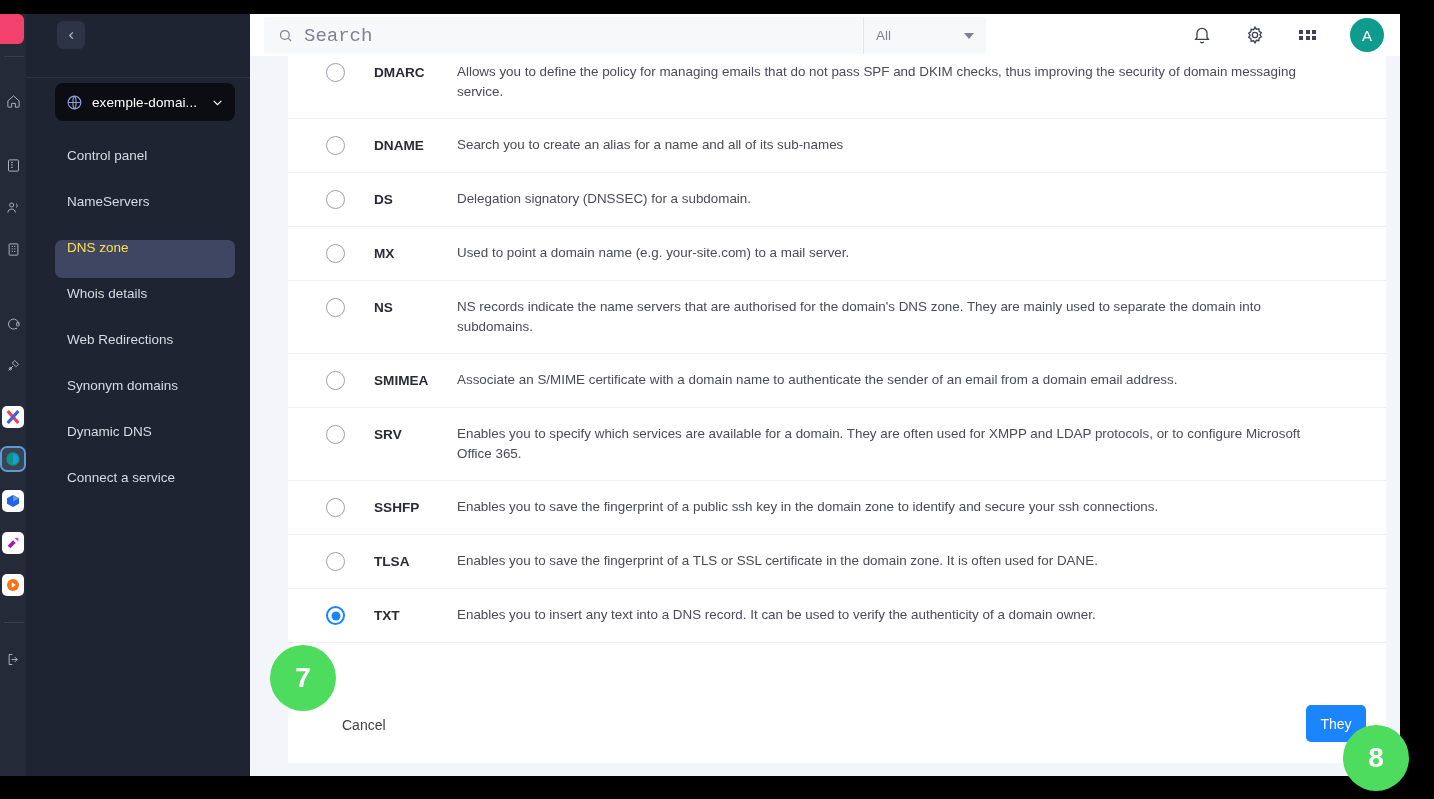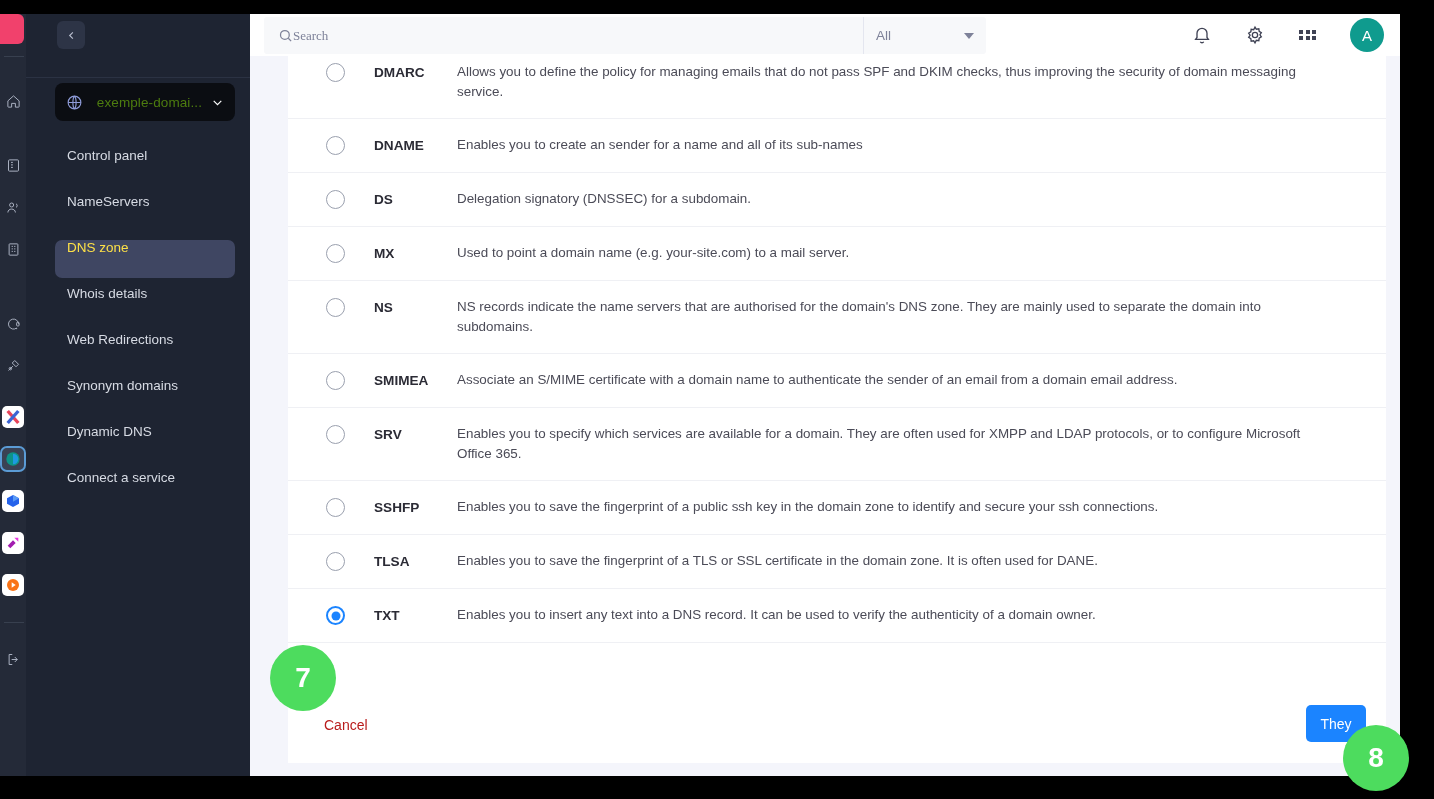--- a/index.html
+++ b/index.html
@@ -54,22 +54,22 @@
 
   .domain-sel {
     position: absolute; left: 29px; top: 69px;
     width: 180px; height: 38px; border-radius: 8px;
     background: #0b0d12;
     display: flex; align-items: center; padding: 0 11px; gap: 9px;
     cursor: pointer;
   }
   .domain-sel .globe { width: 17px; height: 17px; flex: 0 0 17px; }
   .domain-sel .dname {
-    color: #4d7c0f; font-size: 13.5px; letter-spacing: .1px;
-    flex: 1; white-space: nowrap; overflow: hidden; text-align: right;
+    color: #ffffff; font-size: 13.5px; letter-spacing: .1px;
+    flex: 1; white-space: nowrap; overflow: hidden;
   }
   .domain-sel .chev { width: 13px; height: 13px; }
 
   .nav { position: absolute; left: 29px; top: 134px; width: 180px; }
   .nav-item {
     height: 38px; border-radius: 7px; display: flex; align-items: flex-start;
     padding: 0 12px; margin-bottom: 8px; cursor: pointer;
     color: #d7dbe4; font-size: 13.5px;
   }
   .nav-item.active { background: #3f4662; color: #fde047; }
@@ -85,22 +85,22 @@
     background: #fff;
   }
   .search-wrap {
     position: absolute; left: 14px; top: 3px;
     width: 722px; height: 37px; background: #f7f8fa;
     border-radius: 3px; display: flex; align-items: center;
   }
   .search-ico { margin-left: 14px; width: 15px; height: 15px; flex: 0 0 15px; }
   .search-input {
     border: 0; background: transparent; outline: none;
-    font-family: Liberation Serif, serif;
-    font-size: 13px; color: #3f4254; margin-left: 0; flex: 1;
+    font-family: Liberation Mono, monospace;
+    font-size: 19px; color: #3f4254; margin-left: 11px; flex: 1;
   }
   .search-input::placeholder { color: #7e8299; }
   .search-scope {
     position: absolute; left: 613px; top: 3px;
     width: 123px; height: 37px;
     border-left: 1px solid #e4e6ef;
     display: flex; align-items: center; padding: 0 12px;
     cursor: pointer;
   }
   .search-scope .sv { font-size: 13.5px; color: #7e8299; flex: 1; }
@@ -152,22 +152,22 @@
   .rdesc {
     flex: 1; font-size: 13.4px; color: #4b4b57; line-height: 20px;
     max-width: 880px;
   }
 
   
   .footer {
     position: absolute; left: 0; bottom: 0; width: 1098px; height: 68px;
   }
   .cancel {
-    position: absolute; left: 36px; top: 22px;
-    font-size: 14px; color: #b91c1c; cursor: pointer;
+    position: absolute; left: 54px; top: 22px;
+    font-size: 14px; color: #404040; cursor: pointer;
   }
   .next-btn {
     position: absolute; right: 20px; top: 10px;
     width: 60px; height: 37px; border-radius: 5px;
     background: #1b84ff; color: #fff; border: 0;
     font-family: "Liberation Sans", sans-serif; font-size: 14px;
     cursor: pointer;
   }
 
   
@@ -363,21 +363,21 @@
 
         <div class="row">
           <div class="radio"></div>
           <div class="rtype">DMARC</div>
           <div class="rdesc">Allows you to define the policy for managing emails that do not pass SPF and DKIM checks, thus improving the security of domain messaging service.</div>
         </div>
 
         <div class="row">
           <div class="radio"></div>
           <div class="rtype">DNAME</div>
-          <div class="rdesc">Enables you to create an sender for a name and all of its sub-names</div>
+          <div class="rdesc">Search you to create an alias for a name and all of its sub-names</div>
         </div>
 
         <div class="row">
           <div class="radio"></div>
           <div class="rtype">DS</div>
           <div class="rdesc">Delegation signatory (DNSSEC) for a subdomain.</div>
         </div>
 
         <div class="row">
           <div class="radio"></div>

